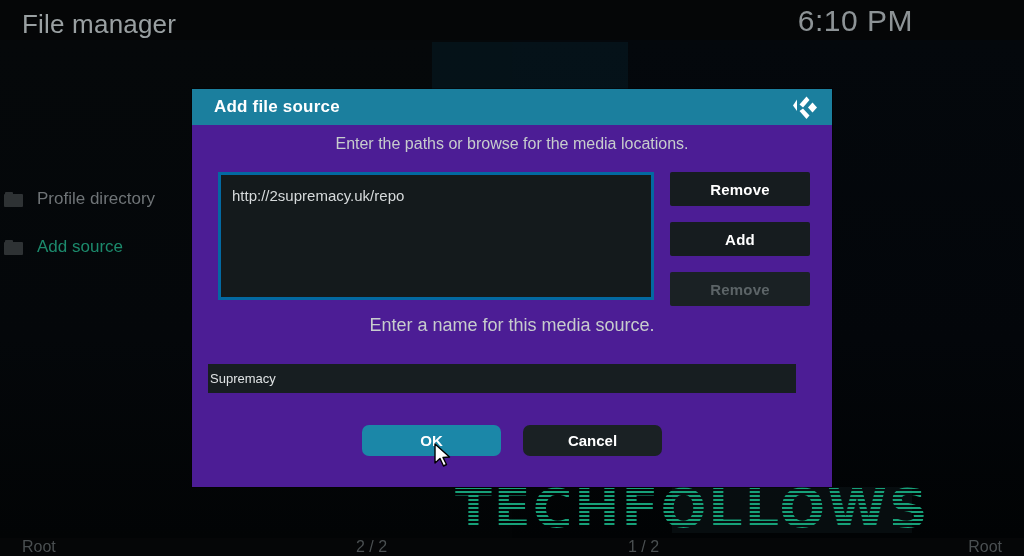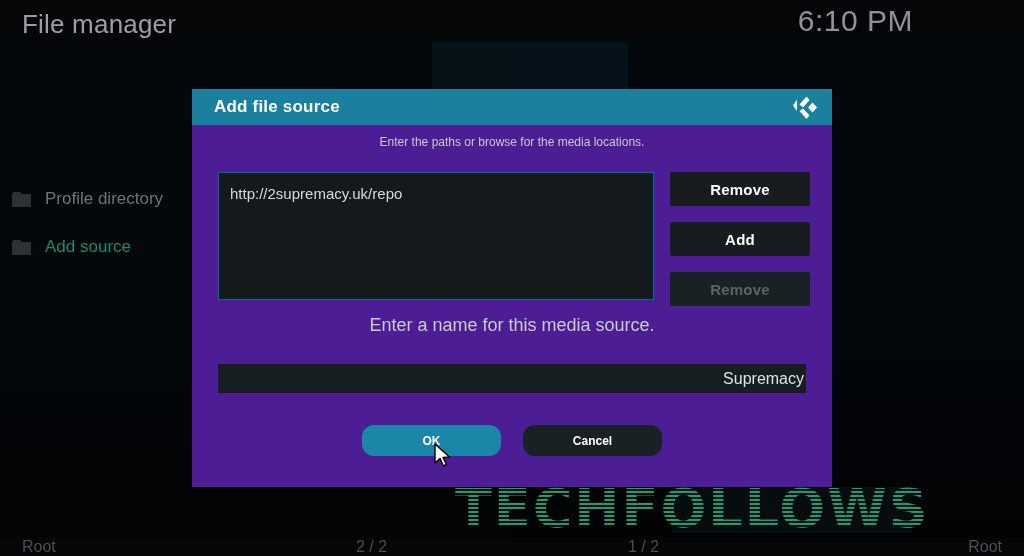--- a/index.html
+++ b/index.html
@@ -76,21 +76,21 @@
   .sidebar {
     position: absolute;
     left: 0; top: 175px;
     width: 300px;
   }
   .sb-item {
     position: relative;
     height: 48px;
     display: flex;
     align-items: center;
-    padding-left: 12px;
+    padding-left: 4px;
   }
   .folder-icon {
     position: relative;
     width: 19px; height: 15px;
     margin-right: 14px;
     flex: none;
   }
   .folder-icon:before {
     content: "";
     position: absolute;
@@ -174,30 +174,30 @@
   .kodi-logo {
     position: absolute;
     right: 14px; top: 6px;
     width: 26px; height: 25px;
   }
   .dlg-subtitle {
     position: absolute;
     left: 0; top: 46px;
     width: 640px;
     text-align: center;
-    font-size: 12px;
+    font-size: 16px;
     color: #c7cccd;
   }
 
   .path-area {
     position: absolute;
     left: 26px; top: 83px;
     width: 436px; height: 128px;
     background: #141a1c;
-    border: 1px solid #0369a1;
+    border: 3px solid #0369a1;
     box-sizing: border-box;
   }
   .path-value {
     position: absolute;
     left: 11px; top: 12px;
     font-size: 15px;
     color: #d6dadb;
     white-space: nowrap;
   }
 
@@ -232,45 +232,45 @@
   .name-label {
     position: absolute;
     left: 0; top: 226px;
     width: 640px;
     text-align: center;
     font-size: 18px;
     color: #c7cccd;
   }
   .name-input {
     position: absolute;
-    left: 26px; top: 275px;
+    left: 16px; top: 275px;
     width: 588px; height: 29px;
     background: #171e21;
     border: none;
     color: #dfe3e4;
-    font-size: 16px;
-    text-align: right;
+    font-size: 13px;
+    text-align: left;
     font-family: "Liberation Sans", sans-serif;
     box-sizing: border-box;
   }
 
   .footer-buttons {
     position: absolute;
     left: 0; top: 336px;
     width: 640px;
     display: flex;
     justify-content: center;
     gap: 22px;
   }
   .fbtn {
     width: 139px;
     height: 31px;
     border: none;
-    border-radius: 12px;
-    font-size: 12px;
+    border-radius: 7px;
+    font-size: 15px;
     font-weight: bold;
     font-family: "Liberation Sans", sans-serif;
     color: #ffffff;
     background: #1a2124;
     cursor: pointer;
   }
   .fbtn.primary {
     background: #1b87a8;
   }
 

